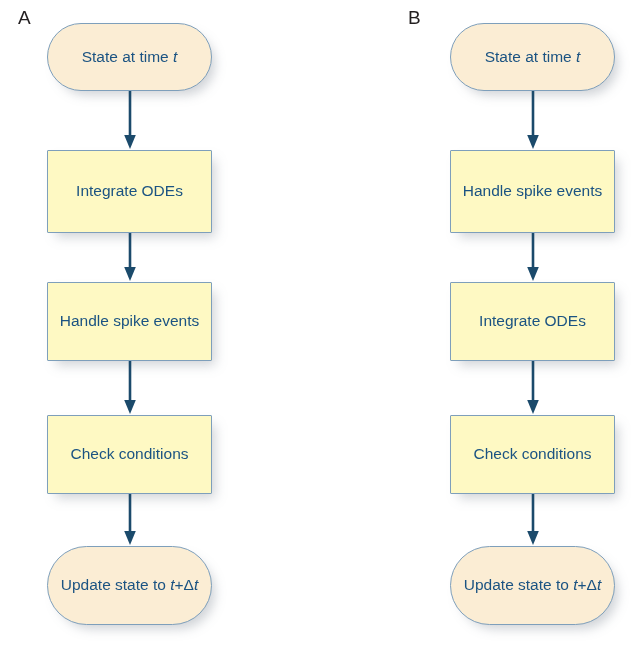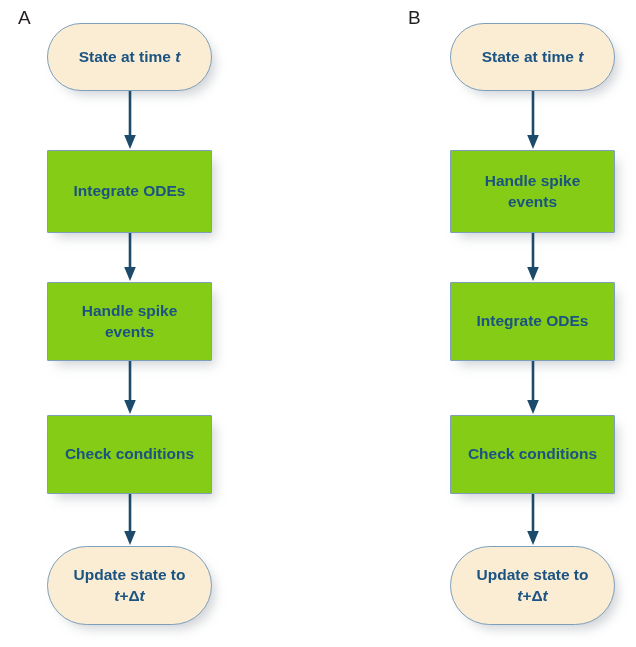--- a/index.html
+++ b/index.html
@@ -39,27 +39,26 @@
     position: absolute;
     box-sizing: border-box;
     display: flex;
     align-items: center;
     justify-content: center;
     text-align: center;
     color: #1b5382;
     font-size: 15.5px;
     line-height: 1.32;
     padding: 2px 10px;
-    font-weight: bold;
   }
 
   .node .node-text { display: block; }
 
   .node.process {
-    background: #84cc16;
+    background: #fef9c3;
     border: 1.4px solid #7e9fbb;
     border-radius: 1px;
     box-shadow: 6px 7px 11px -3px rgba(120,130,140,0.35);
   }
 
   .node.terminal {
     background: #fbedd4;
     border: 1.4px solid #7e9fbb;
     border-radius: 999px;
     box-shadow: 6px 7px 11px -3px rgba(120,130,140,0.35);

